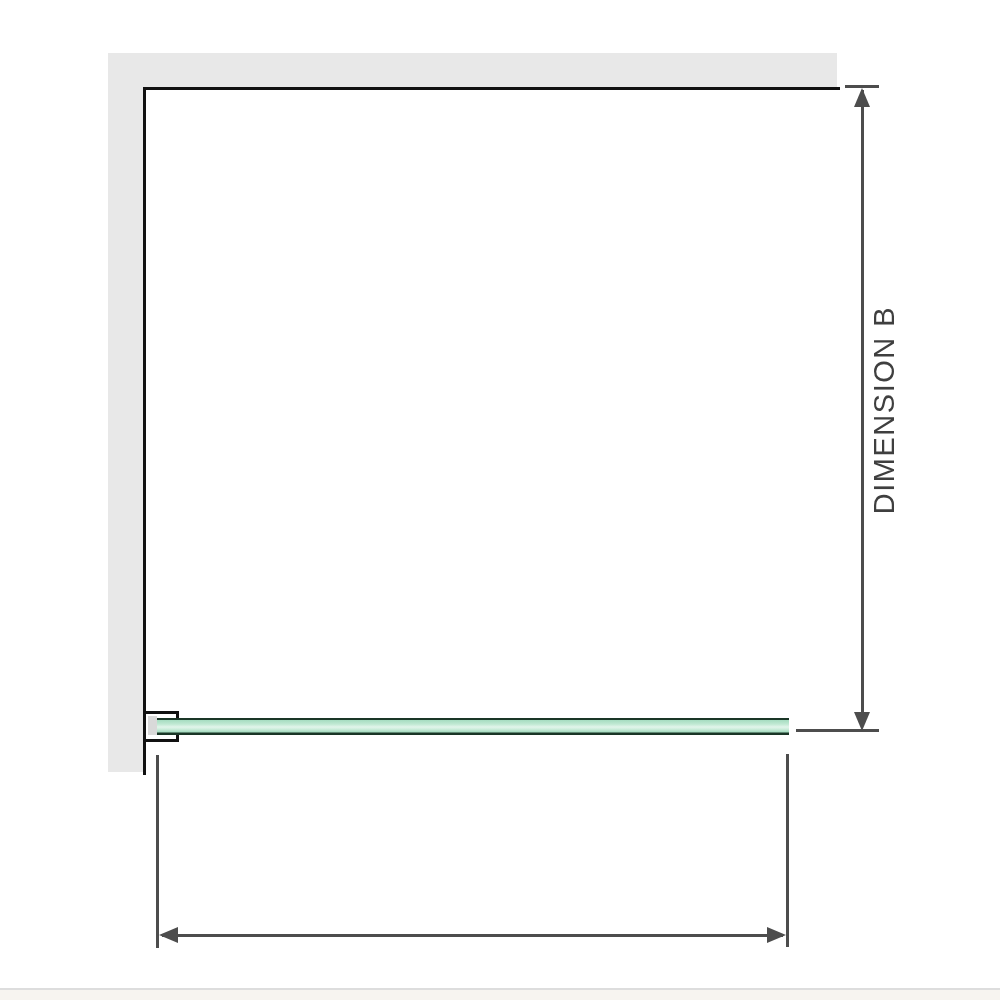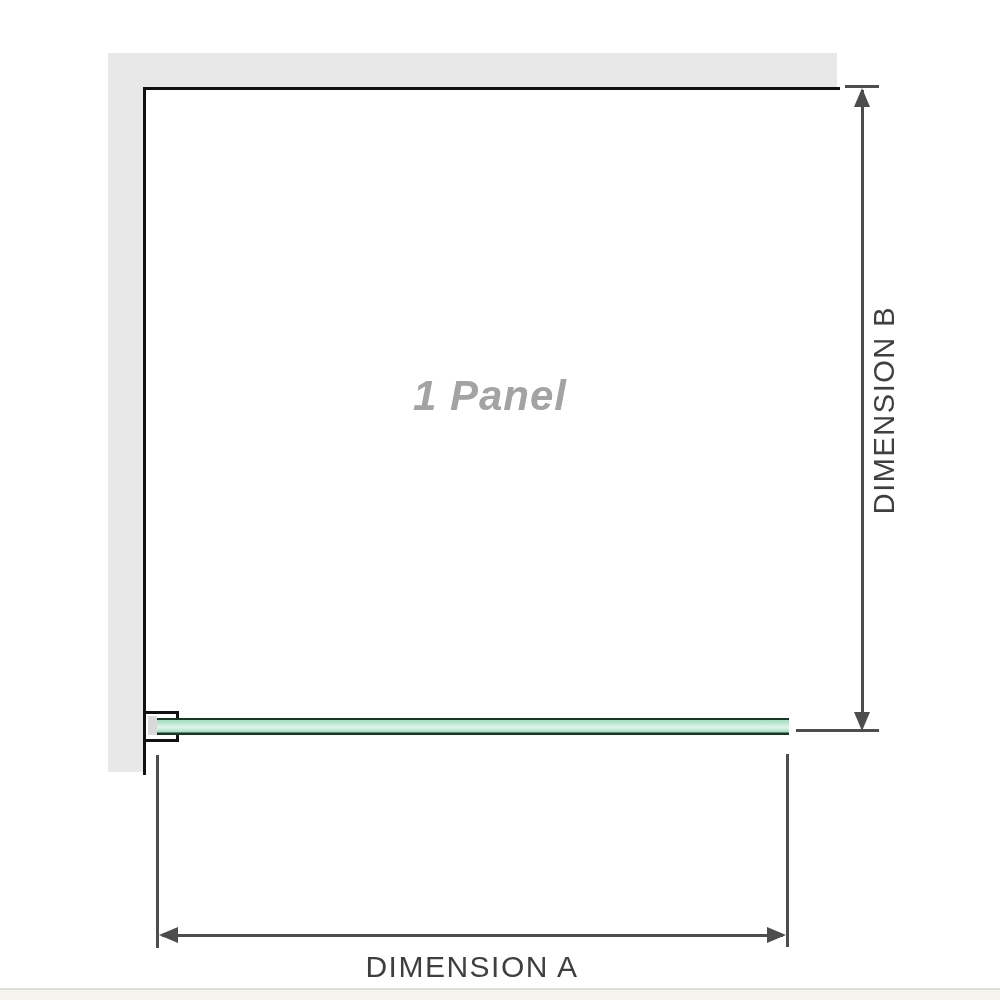--- a/index.html
+++ b/index.html
@@ -67,37 +67,35 @@
 </head>
 <body>
 
 <div class="stage">
 
   <div class="abs wall" style="left:108px;top:53px;width:729px;height:34px;"></div>
   <div class="abs wall" style="left:108px;top:53px;width:35px;height:719px;"></div>
 
   <div class="abs panel-outline" style="left:143px;top:87px;width:694px;height:685px;"></div>
 
-  <div class="abs panel-label" style="left:143px;top:372px;width:694px;">1 Panel</div>
 
   <div class="abs bracket" style="left:143px;top:711px;width:30px;height:25px;"></div>
   <div class="abs bracket-pad" style="left:148px;top:716px;width:9px;height:19px;"></div>
 
   <div class="abs glass" style="left:157px;top:718px;width:632px;height:17px;"></div>
 
   <div class="abs tick" style="left:845px;top:85px;width:34px;height:3px;"></div>
   <div class="abs tick" style="left:796px;top:729px;width:83px;height:3px;"></div>
   <div class="abs dim-line" style="left:861px;top:90px;width:3px;height:628px;"></div>
   <div class="abs arrow arrow-up" style="left:854px;top:88px;"></div>
   <div class="abs arrow arrow-down" style="left:854px;top:712px;"></div>
   <div class="abs dim-label dim-label-b" style="left:674px;top:394px;">DIMENSION B</div>
 
   <div class="abs ext-line" style="left:156px;top:755px;width:3px;height:193px;"></div>
   <div class="abs ext-line" style="left:786px;top:754px;width:3px;height:193px;"></div>
   <div class="abs dim-line" style="left:162px;top:934px;width:621px;height:3px;"></div>
   <div class="abs arrow arrow-left" style="left:159px;top:927px;"></div>
   <div class="abs arrow arrow-right" style="left:767px;top:927px;"></div>
-  <div class="abs dim-label" style="left:172px;top:950px;width:600px;font-size:30px;">DIMENSION A</div>
 
   <div class="abs divider" style="left:0px;top:988px;width:1000px;height:2px;"></div>
   <div class="abs below-strip" style="left:0px;top:990px;width:1000px;height:10px;"></div>
 
 </div>
 
 </body></html>

